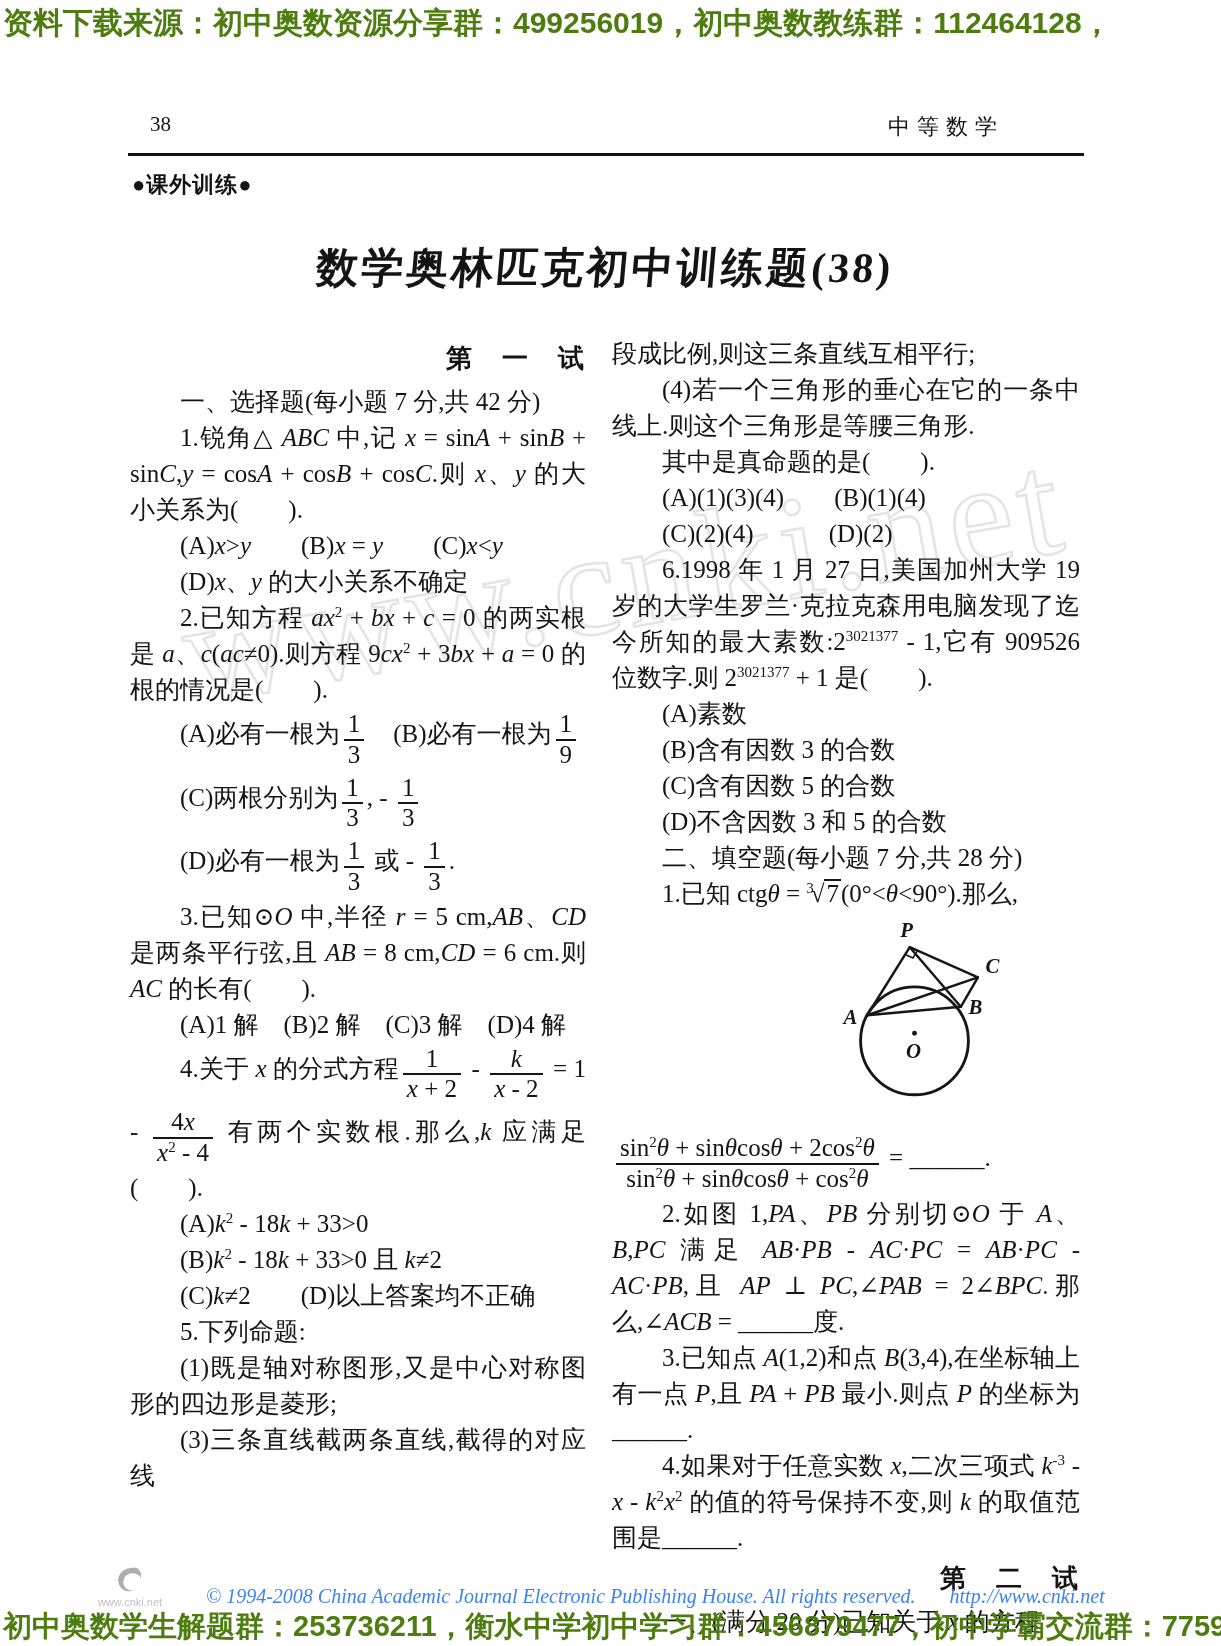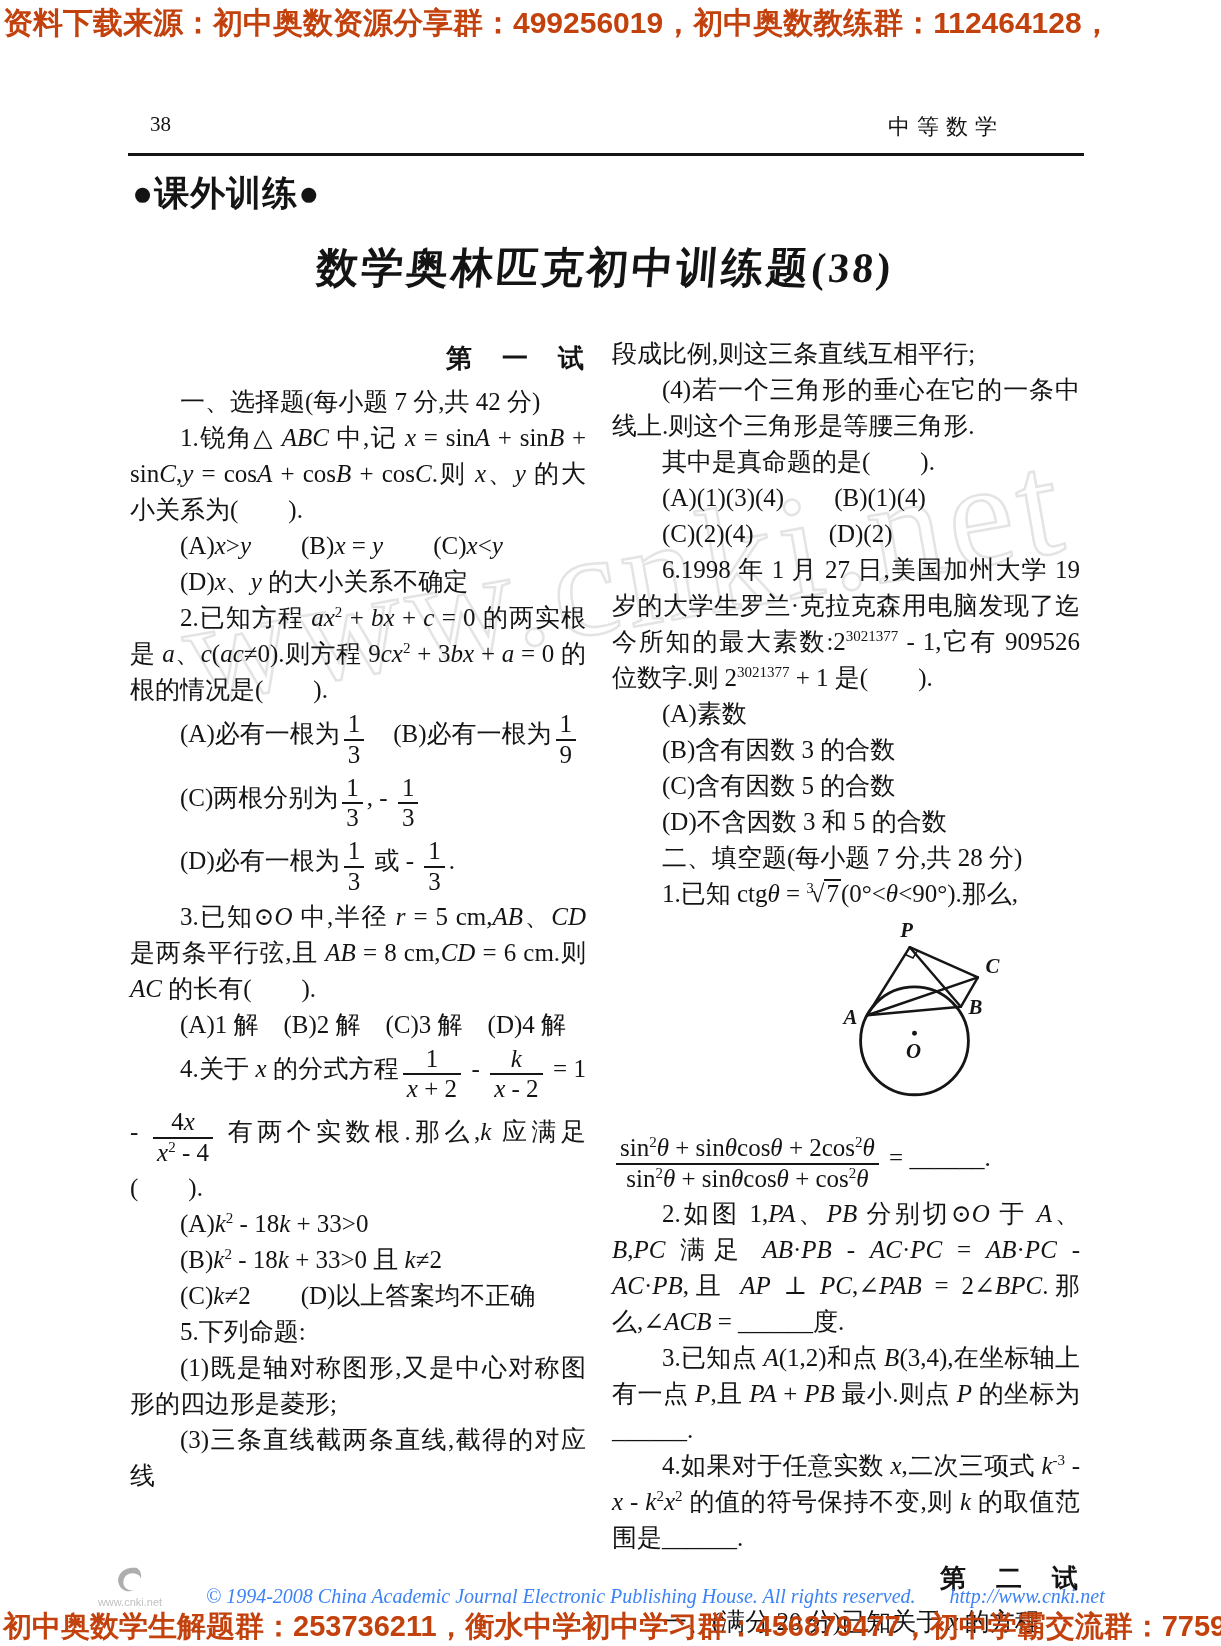--- a/index.html
+++ b/index.html
@@ -8,33 +8,33 @@
     width:1221px;height:1646px;
     background:#ffffff;
     overflow:hidden;
     font-family:"Liberation Serif","DejaVu Serif",serif;
     color:#141414;
   }
   
   .banner{
     position:absolute;left:3px;
     font-family:"Liberation Sans","DejaVu Sans",sans-serif;
-    font-weight:900;color:#c2410c;
+    font-weight:900;color:#4d7c0f;
     font-size:30px;white-space:nowrap;z-index:3;
   }
   .banner.top{top:3px;}
   .banner.bottom{top:1607px;font-size:29px;}
   
   .pageno{position:absolute;left:150px;top:112px;font-size:21px;z-index:2;}
   .journal{position:absolute;left:888px;top:112px;font-size:22px;letter-spacing:7px;z-index:2;}
   .rule{position:absolute;left:128px;top:153px;width:956px;height:3px;background:#151515;z-index:2;}
   .badge{
     position:absolute;left:132px;top:170px;
     font-family:"Liberation Sans","DejaVu Sans",sans-serif;
-    font-weight:900;font-size:35px;letter-spacing:1px;z-index:2;
+    font-weight:900;font-size:22px;letter-spacing:1px;z-index:2;
   }
   .title{
     position:absolute;left:130px;top:240px;width:950px;
     text-align:center;font-size:42px;font-weight:bold;
     letter-spacing:3px;transform:skewX(-5deg);z-index:2;
   }
   
   .watermark{
     position:absolute;left:185px;top:570px;
     font-size:148px;letter-spacing:6px;white-space:nowrap;

